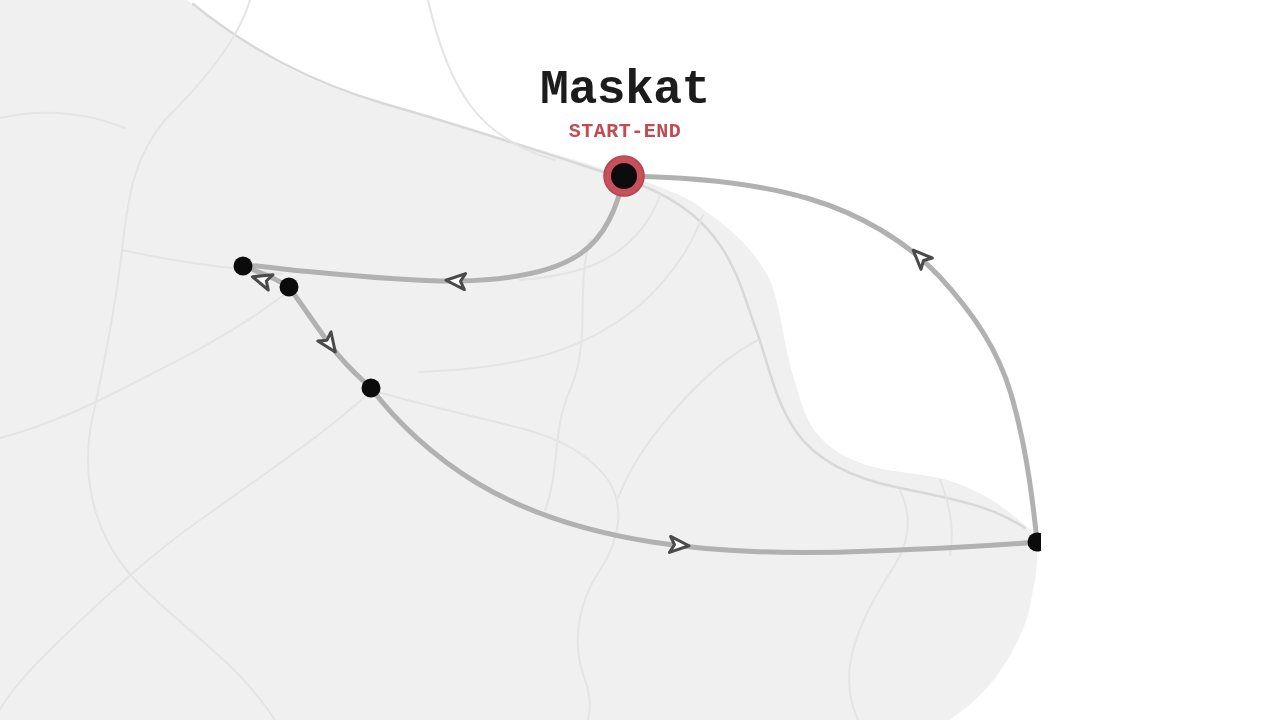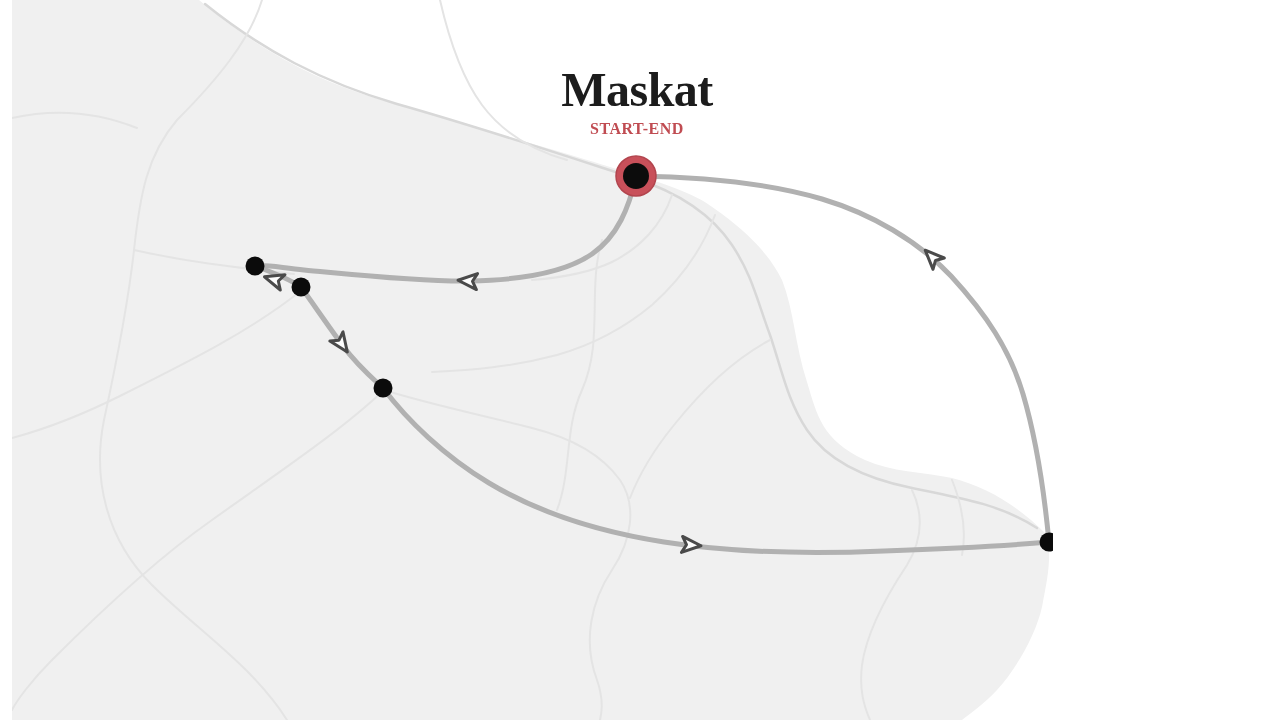--- a/index.html
+++ b/index.html
@@ -1,23 +1,22 @@
 <!DOCTYPE html>
 <html style="--ocean: #ffffff; --land: #f0f0f0; --road: #e4e4e4; --road_major: #d8d8d8; --route: #b1b1b1; --arrow: #4a4a4a; --stop: #0b0b0b; --marker_ring: #c8505a; --marker_ring_edge: #b2454e; --marker_core: #0c0c0c; --title: #1c1c1c; --subtitle: #c04c52;"><head>
 <meta charset="utf-8">
 <style>
   html, body { margin: 0; padding: 0; background: #ffffff; }
   .stage {
     position: relative;
     width: 1041px;
     height: 720px;
     overflow: hidden;
-    font-family: Liberation Serif, serif;
+    font-family: Liberation Mono, monospace;
     background: var(--ocean, #ffffff);
-    margin-left: 12px;
   }
   svg { position: absolute; top: 0; left: 0; display: block; }
 
   .land       { fill: var(--land, #f0f0f0); stroke: none; }
   .road       { fill: none; stroke: var(--road, #e4e4e4); stroke-width: 2; stroke-linecap: round; }
   .road-major { fill: none; stroke: var(--road_major, #d8d8d8); stroke-width: 2.5; stroke-linecap: round; }
   .route      { fill: none; stroke: var(--route, #b1b1b1); stroke-width: 5; stroke-linecap: round; stroke-linejoin: round; }
   .stop       { fill: var(--stop, #0b0b0b); }
   .arrow      { fill: #fdfdfd; stroke: var(--arrow, #4a4a4a); stroke-width: 3; stroke-linejoin: round; }
   .marker-ring{ fill: var(--marker_ring, #c8505a); stroke: var(--marker_ring_edge, #b2454e); stroke-width: 1.5; }
@@ -33,21 +32,21 @@
   }
   .city-title {
     font-size: 48px;
     font-weight: bold;
     letter-spacing: -0.5px;
     color: var(--title, #1c1c1c);
     line-height: 1.0;
   }
   .city-subtitle {
     margin-top: 6px;
-    font-size: 16px;
+    font-size: 20px;
     font-weight: bold;
     letter-spacing: 0.5px;
     color: var(--subtitle, #c04c52);
   }
 </style>
 </head>
 <body>
 
 <div class="stage">
   <svg width="1280" height="720" viewBox="0 0 1280 720">

